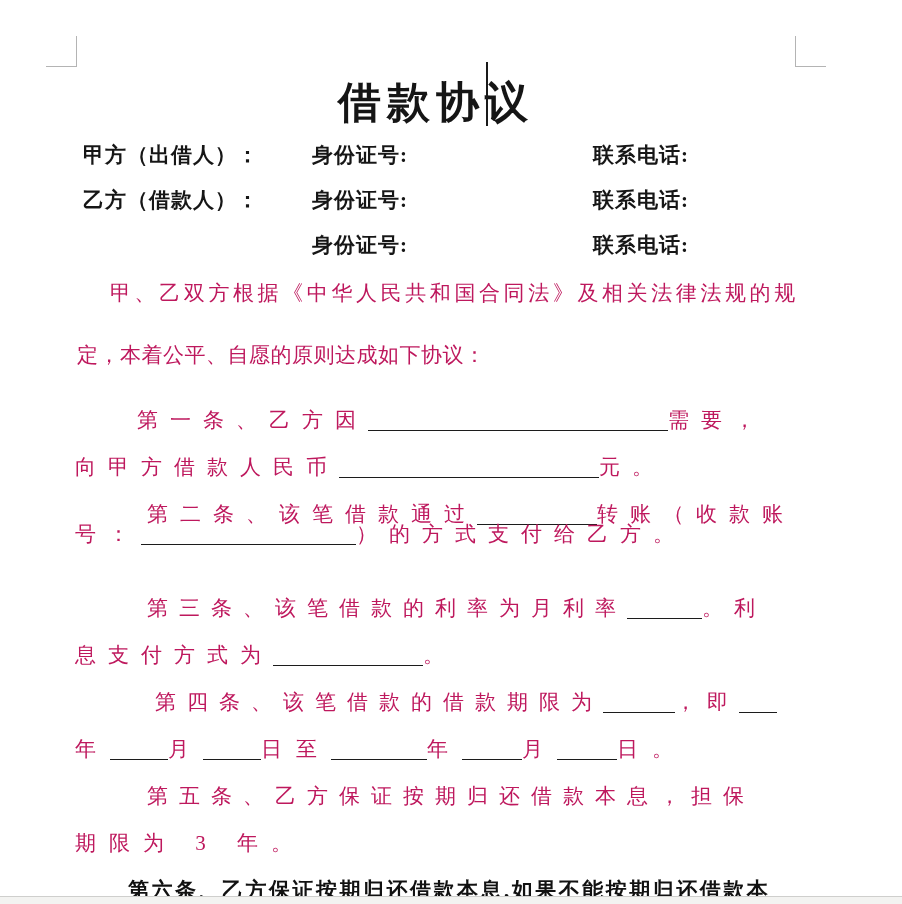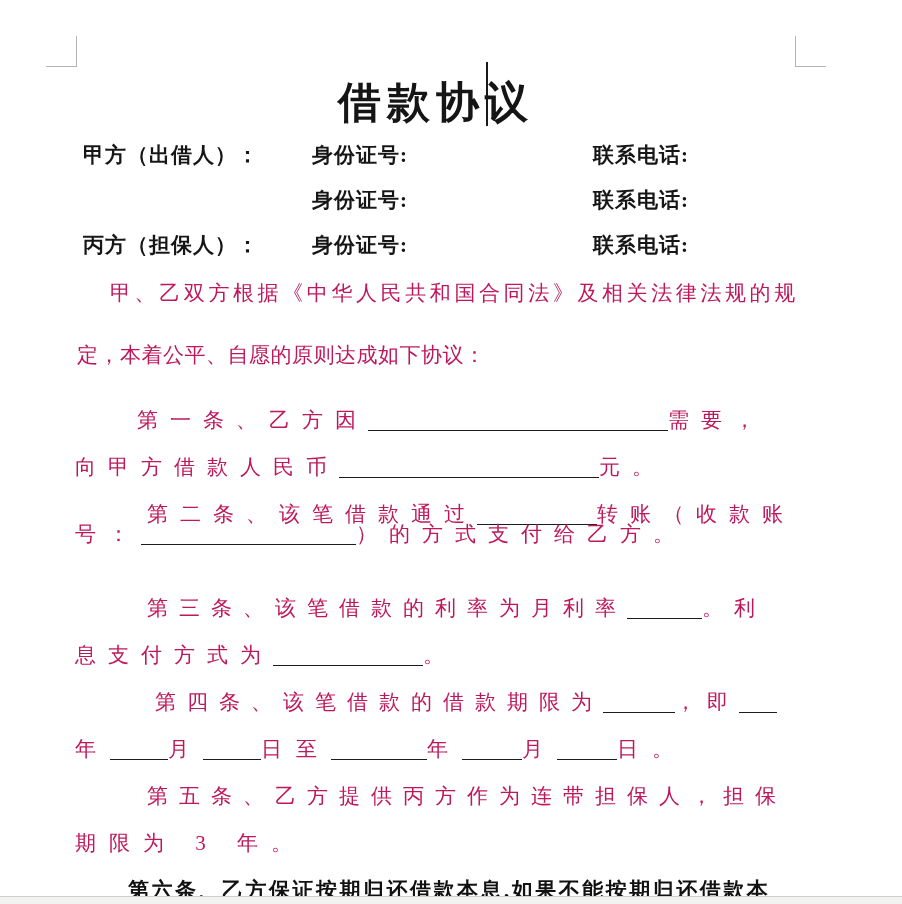--- a/index.html
+++ b/index.html
@@ -77,40 +77,40 @@
 
   <div id="caret"></div>
 
   <div id="party-rows">
       <div class="party-row" style="top: 141px;">
         <span class="col col-label">甲方（出借人）：</span>
         <span class="col col-id">身份证号:</span>
         <span class="col col-phone">联系电话:</span>
       </div>
       <div class="party-row" style="top: 186px;">
+        <span class="col col-label">乙方（借款人）：</span>
         <span class="col col-id">身份证号:</span>
         <span class="col col-phone">联系电话:</span>
       </div>
       <div class="party-row" style="top: 231px;">
-        <span class="col col-label">丙方（担保人）：</span>
         <span class="col col-id">身份证号:</span>
         <span class="col col-phone">联系电话:</span>
       </div>
     </div>
 
   <div id="document-lines">
       <div class="line" style="top: 279px; left: 110px; letter-spacing: 3.6px;"><span>甲、乙双方根据《中华人民共和国合同法》及相关法律法规的规</span></div>
       <div class="line" style="top: 326px; left: 77px; letter-spacing: 0.5px; margin-top: 15px;"><span>定，本着公平、自愿的原则达成如下协议：</span></div>
       <div class="line" style="top: 406px; left: 137px; letter-spacing: 12px;"><span>第一条、乙方因</span><span class="blank" style="width: 300px;"></span><span>需要，</span></div>
       <div class="line" style="top: 453px; left: 75px; letter-spacing: 12px;"><span>向甲方借款人民币</span><span class="blank" style="width: 260px;"></span><span>元。</span></div>
       <div class="line" style="top: 500px; left: 147px; letter-spacing: 12px;"><span>第二条、该笔借款通过</span><span class="blank" style="width: 120px;"></span><span>转账（收款账</span></div>
       <div class="line" style="top: 520px; left: 75px; letter-spacing: 12px;"><span>号：</span><span class="blank" style="width: 215px;"></span><span>）的方式支付给乙方。</span></div>
       <div class="line" style="top: 594px; left: 147px; letter-spacing: 11px; font-family: Liberation Serif, serif;"><span>第三条、该笔借款的利率为月利率</span><span class="blank" style="width: 75px;"></span><span>。</span><span>利</span></div>
       <div class="line" style="top: 641px; left: 75px; letter-spacing: 12px;"><span>息支付方式为</span><span class="blank" style="width: 150px;"></span><span>。</span></div>
       <div class="line" style="top: 688px; left: 147px; letter-spacing: 11px; margin-left: 8px;"><span>第四条、该笔借款的借款期限为</span><span class="blank" style="width: 72px;"></span><span>，即</span><span class="blank" style="width: 38px;"></span></div>
       <div class="line" style="top: 735px; left: 75px; letter-spacing: 14px;"><span>年</span><span class="blank" style="width: 58px;"></span><span>月</span><span class="blank" style="width: 58px;"></span><span>日至</span><span class="blank" style="width: 96px;"></span><span>年</span><span class="blank" style="width: 60px;"></span><span>月</span><span class="blank" style="width: 60px;"></span><span>日</span><span>。</span></div>
-      <div class="line" style="top: 782px; left: 147px; letter-spacing: 11px;"><span>第五条、乙方提供丙方作为连带担保人，担保</span></div>
+      <div class="line" style="top: 782px; left: 147px; letter-spacing: 11px;"><span>第五条、乙方保证按期归还借款本息，担保</span></div>
       <div class="line" style="top: 829px; left: 75px; letter-spacing: 13px;"><span>期限为 3 年。</span></div>
       <div class="line bold" style="top: 876px; left: 128px; letter-spacing: 2.5px;"><span>第六条、乙方保证按期归还借款本息,如果不能按期归还借款本</span></div>
     </div>
 
   <div id="bottom-strip"></div>
 </div>
 
 </body></html>

